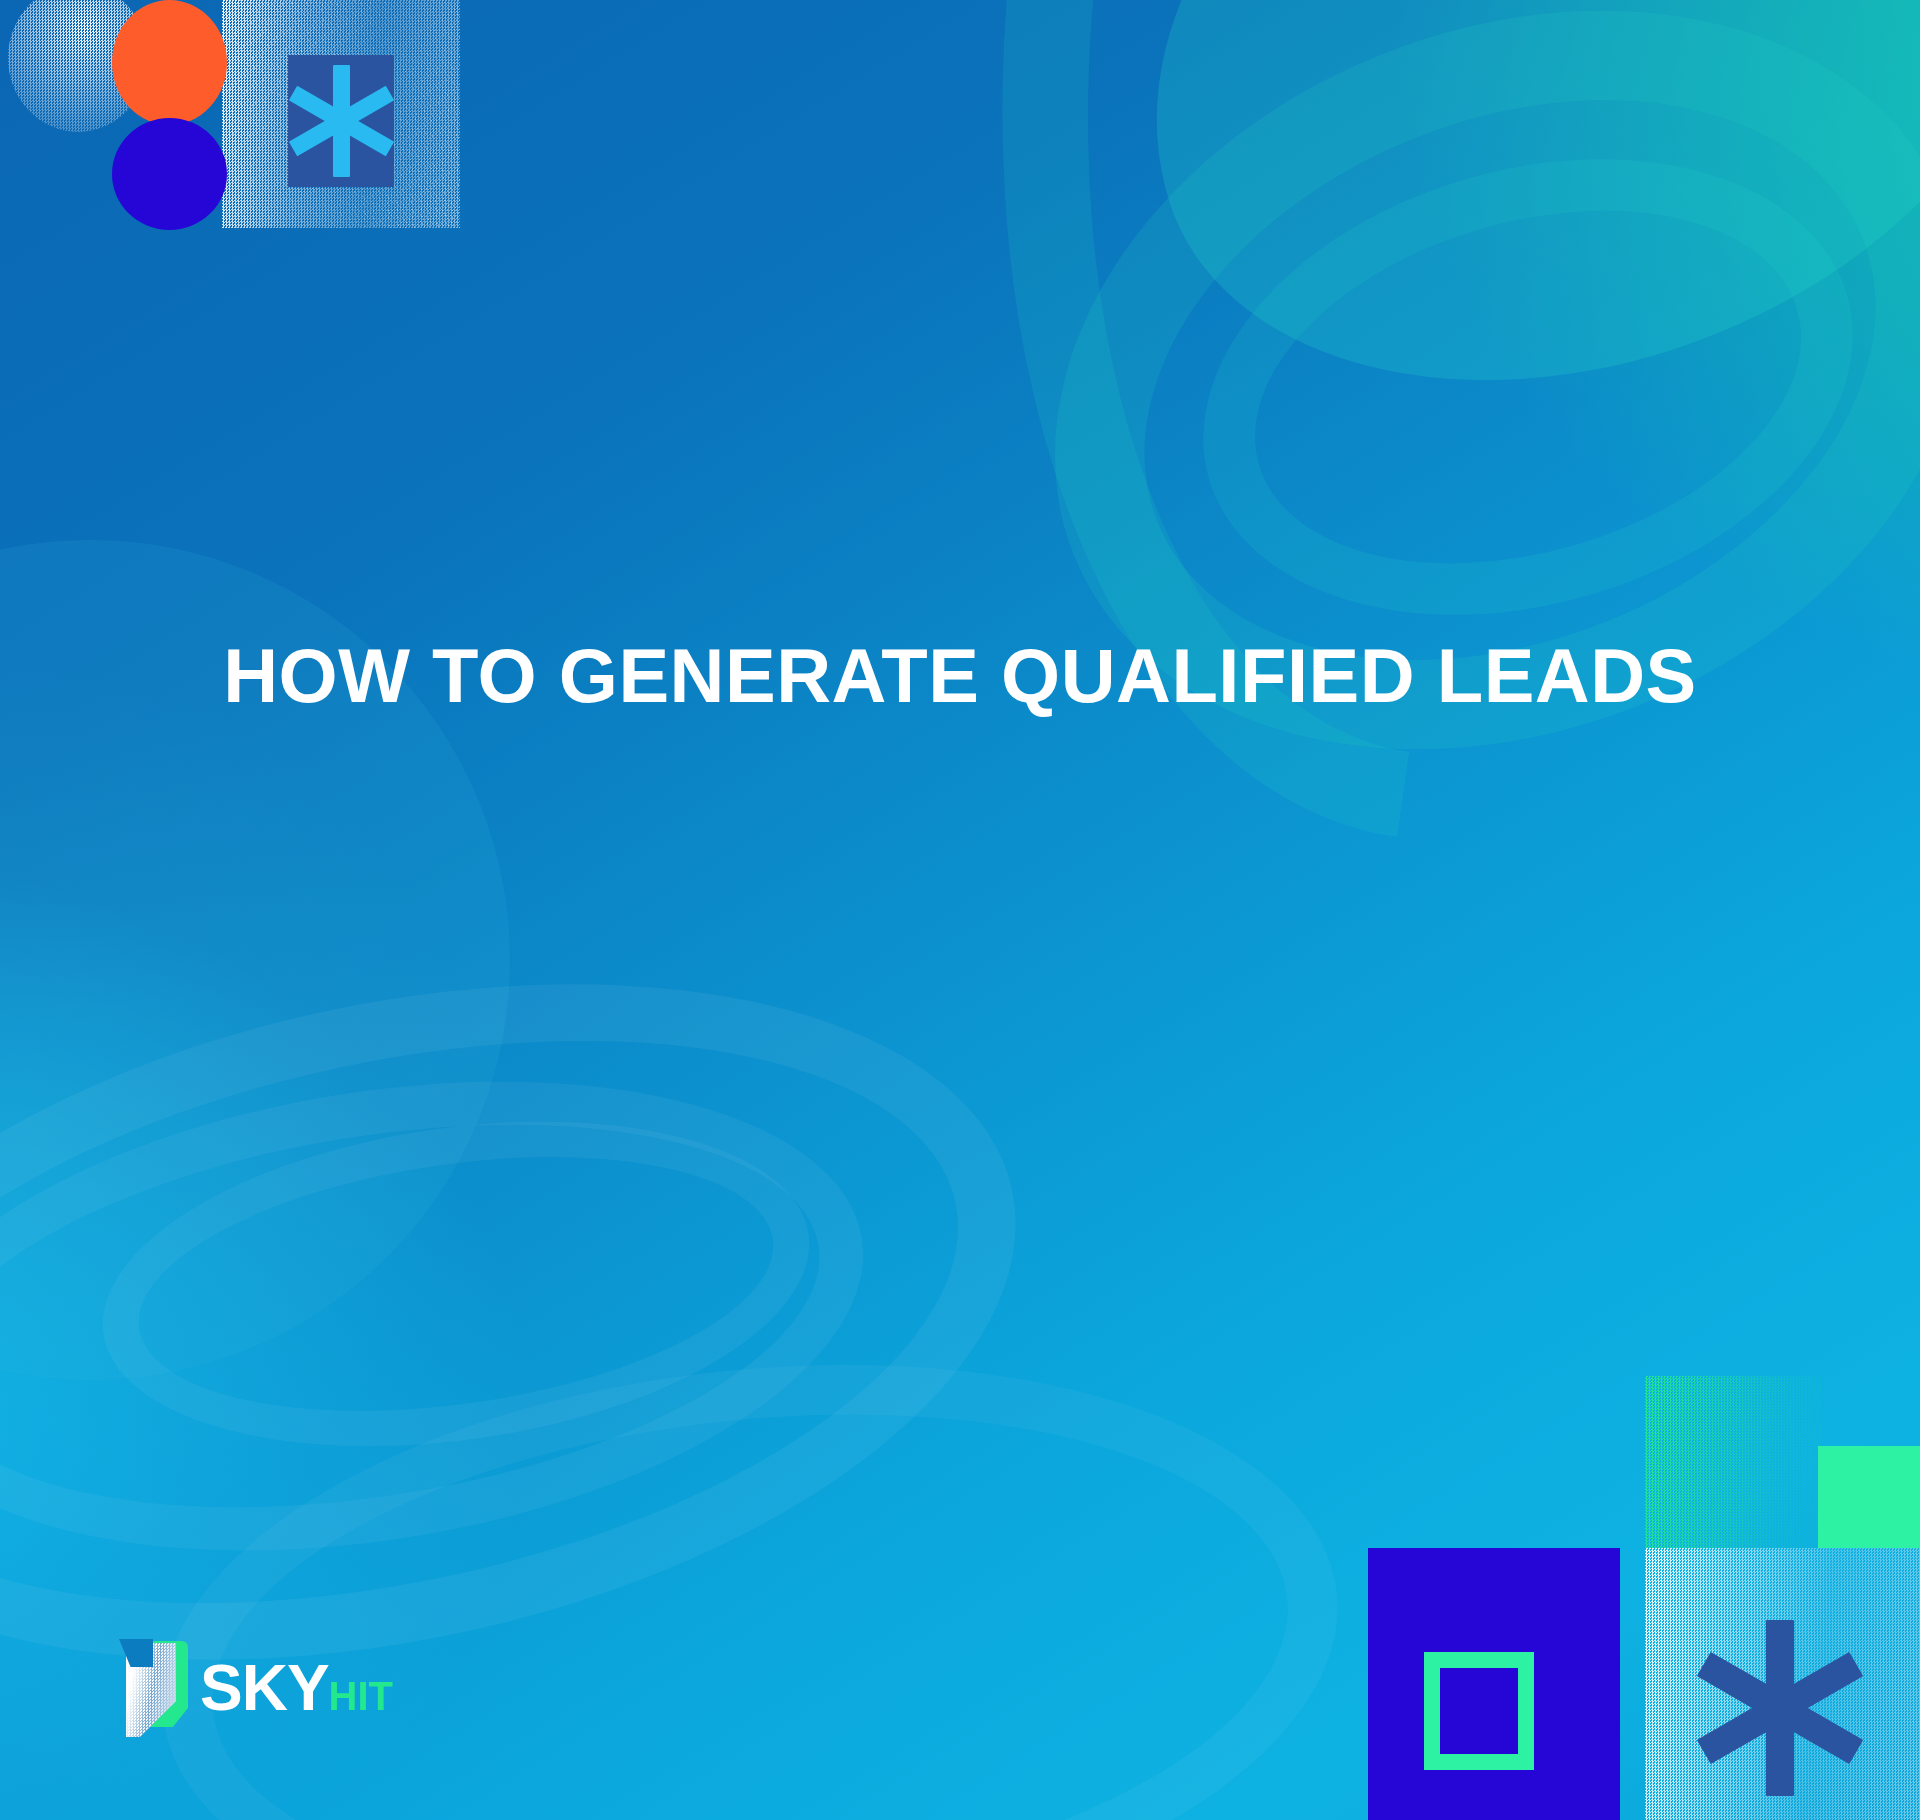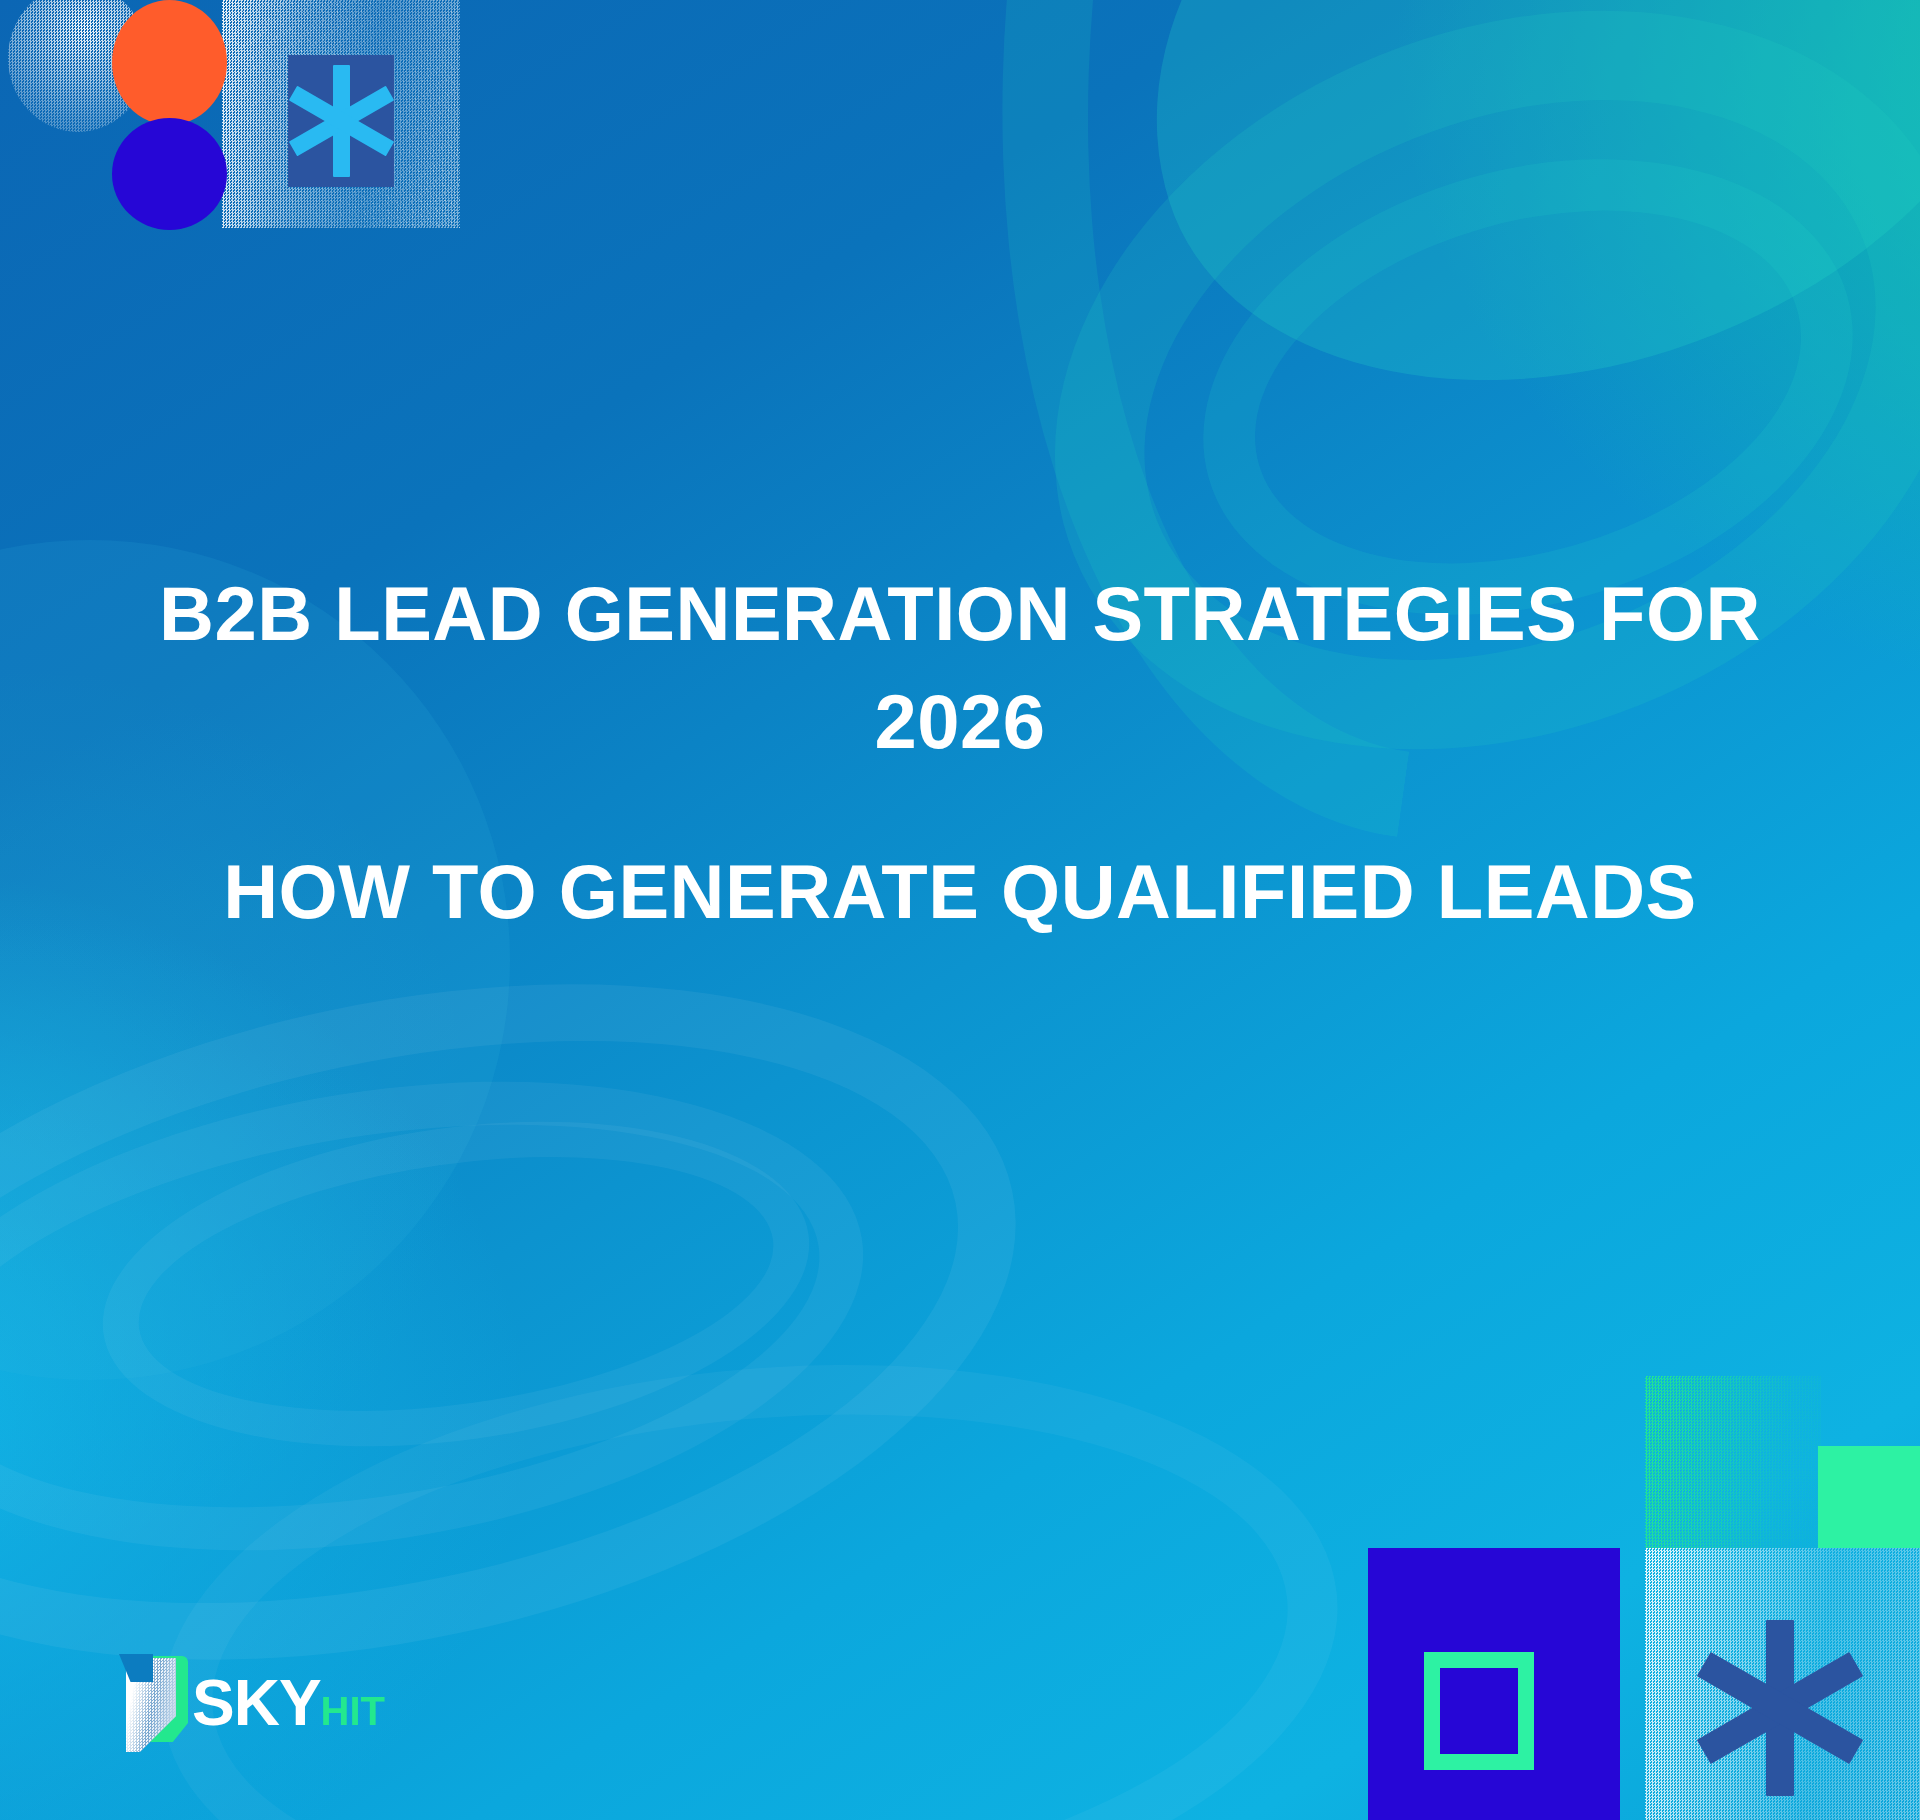--- a/index.html
+++ b/index.html
@@ -208,23 +208,24 @@
     text-transform: uppercase;
   }
   .title-line.second {
     margin-top: 62px;
   }
 
   
   .logo {
     position: absolute;
     left: 108px;
-    bottom: 68px;
+    bottom: 83px;
     display: flex;
     align-items: center;
+    gap: 8px;
     justify-content: center;
   }
   .logo-mark {
     position: relative;
     width: 84px; height: 98px;
   }
   .logo-mark .green-wing {
     position: absolute;
     left: 40px; top: 2px;
     width: 40px; height: 86px;
@@ -363,21 +364,20 @@
   <div class="tl-circle tl-c-blue"></div>
 
   <div class="tl-dark-box"></div>
   <div class="asterisk tl-ast">
     <i></i>
       <i></i>
       <i></i>
   </div>
 
   <div class="title-block">
-    <h1 class="title-line first">B2B LEAD GENERATION STRATEGIES FOR 2026</h1>
     <h2 class="title-line second">HOW TO GENERATE QUALIFIED LEADS</h2>
   </div>
 
   <div class="logo">
     <div class="logo-mark">
       <div class="green-wing"></div>
       <div class="white-wing"></div>
       <div class="white-wing-grain"></div>
       <div class="notch"></div>
     </div>

